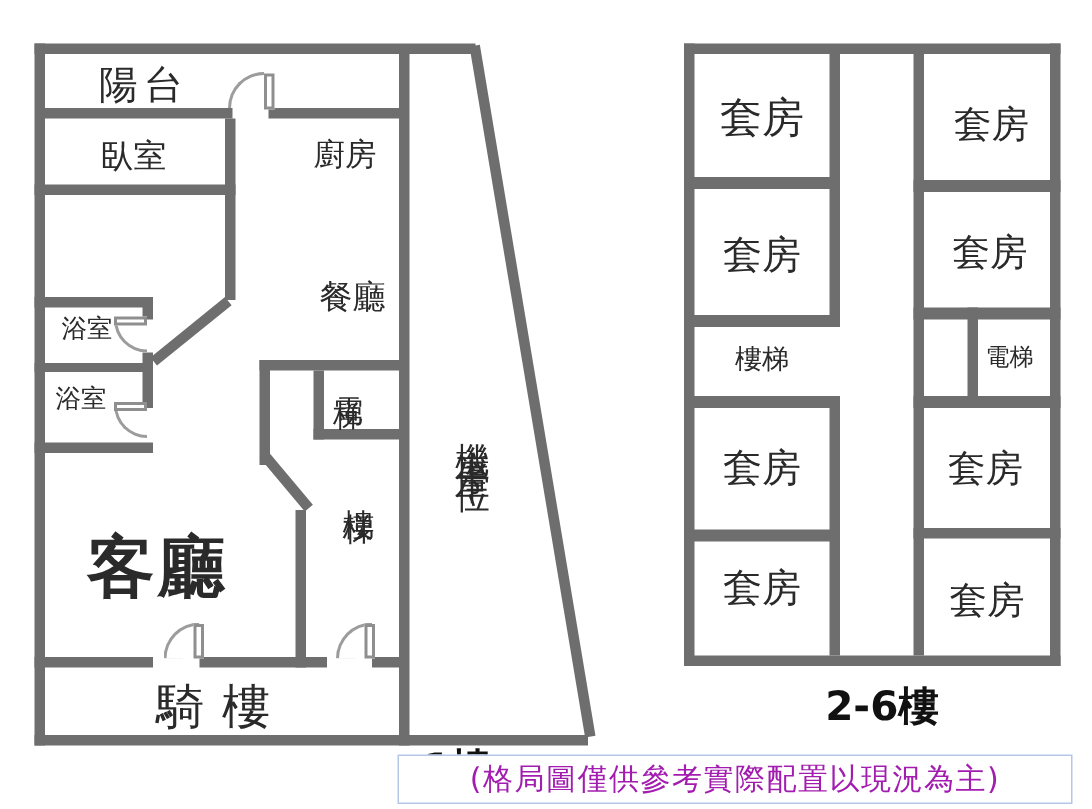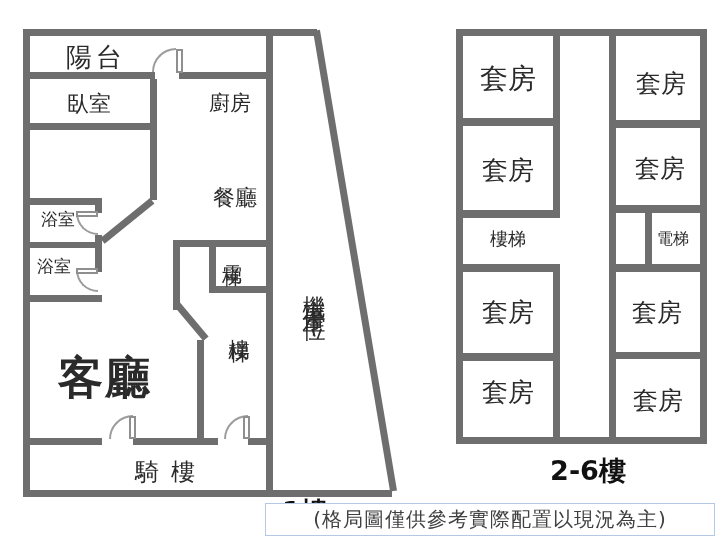--- a/index.html
+++ b/index.html
@@ -8,21 +8,21 @@
   .w{position:absolute;background:#6e6e6e;}
   .lbl{position:absolute;transform:translate(-50%,-50%);white-space:nowrap;color:#2a2a2a;}
   .vlbl{position:absolute;writing-mode:vertical-rl;text-orientation:upright;
         transform:translate(-50%,0);white-space:nowrap;color:#2a2a2a;}
   .arc{position:absolute;box-sizing:border-box;background:transparent;}
   .arc-tl{border-top:2px solid #9c9c9c;border-left:2px solid #9c9c9c;border-radius:100% 0 0 0;}
   .arc-bl{border-left:2px solid #9c9c9c;border-bottom:2px solid #9c9c9c;border-radius:0 0 0 100%;}
   .leaf{position:absolute;box-sizing:border-box;background:#fff;border:2px solid #8f8f8f;}
   .floorlbl{font-weight:600;color:#111;}
   .caption{position:absolute;left:265px;top:503px;width:448px;height:31px;
-           border:1px solid #b4c7e7;background:#fff;color:#404040;font-size:20px;
+           border:1px solid #b4c7e7;background:#fff;color:#a21caf;font-size:20px;
            letter-spacing:1px;text-align:center;line-height:31px;}
 </style>
 </head>
 <body>
 
 <div class="canvas">
 
   <div class="w" style="left:23px;top:29px;width:294px;height:7px;"></div>
   <div class="w" style="left:23px;top:29px;width:7px;height:468px;"></div>
   <div class="w" style="left:23px;top:490px;width:369px;height:7px;"></div>
@@ -68,21 +68,21 @@
   <div class="lbl" style="left:96px;top:57px;font-size:26px;letter-spacing:4px;">陽台</div>
   <div class="lbl" style="left:89px;top:104px;font-size:22px;">臥室</div>
   <div class="lbl" style="left:58px;top:219px;font-size:17px;">浴室</div>
   <div class="lbl" style="left:54px;top:266px;font-size:17px;">浴室</div>
   <div class="lbl" style="left:230px;top:103px;font-size:21px;">廚房</div>
   <div class="lbl" style="left:235px;top:186px;font-size:22px;margin-top:12px;">餐廳</div>
   <div class="lbl" style="left:105px;top:378px;font-size:45px;font-weight:600;letter-spacing:2px;">客廳</div>
   <div class="vlbl" style="left:233px;top:249px;font-size:20px;letter-spacing:2px;">電梯</div>
   <div class="vlbl" style="left:239px;top:322px;font-size:21px;letter-spacing:4px;">樓梯</div>
   <div class="vlbl" style="left:315px;top:277px;font-size:23px;letter-spacing:6px;">機車停車位</div>
-  <div class="lbl" style="left:148px;top:472px;font-size:24px;letter-spacing:12px;margin-left:23px;">騎樓</div>
+  <div class="lbl" style="left:148px;top:472px;font-size:32px;letter-spacing:12px;">騎樓</div>
   <div class="lbl floorlbl" style="left:305px;top:512px;font-size:27px;">1樓</div>
 
   <div class="w" style="left:456px;top:29px;width:251px;height:7px;"></div>
   <div class="w" style="left:456px;top:29px;width:7px;height:415px;"></div>
   <div class="w" style="left:700px;top:29px;width:7px;height:415px;"></div>
   <div class="w" style="left:456px;top:437px;width:251px;height:7px;"></div>
 
   <div class="w" style="left:553px;top:36px;width:7px;height:182px;"></div>
   <div class="w" style="left:553px;top:264px;width:7px;height:173px;"></div>
   <div class="w" style="left:609px;top:36px;width:7px;height:236px;"></div>

